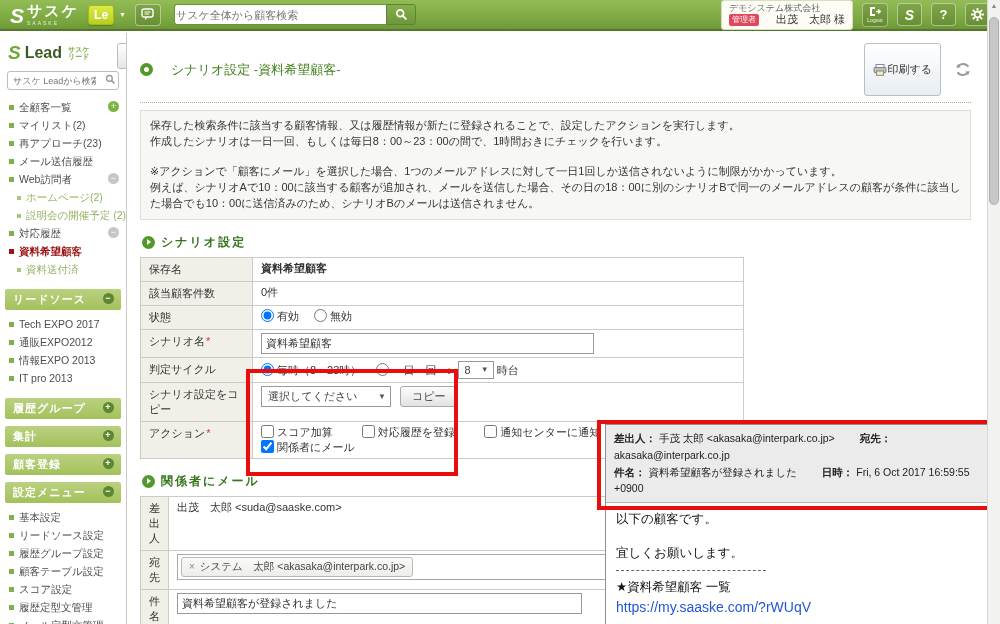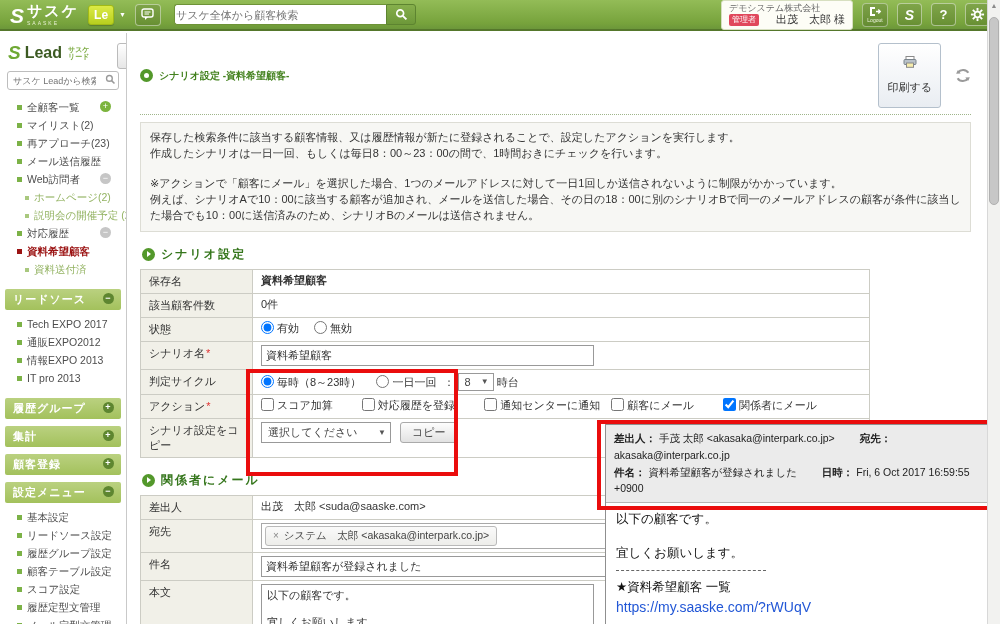--- a/index.html
+++ b/index.html
@@ -50,21 +50,21 @@
     background:linear-gradient(#fff,#e6e6e6); border:1px solid #bbb; border-radius:3px 0 0 3px; cursor:pointer; }
   .side-logo { padding:9px 8px 5px; display:flex; align-items:center; gap:4px; }
   .sl-s { color:#6fa834; font-size:19px; font-weight:bold; font-style:italic; }
   .sl-txt { color:#3c5a22; font-size:16px; font-weight:bold; }
   .sl-sub { display:flex; flex-direction:column; line-height:1.05; margin-left:2px; }
   .sl-sub span { font-size:7px; color:#7cab42; font-weight:bold; }
   .side-search { margin:2px 7px 8px; position:relative; }
   .side-search input { width:100%; height:19px; border:1px solid #bdbdbd; border-radius:3px;
     font-size:9px; padding:0 22px 0 5px; color:#666; outline:none; }
   .side-search .mag { position:absolute; right:3px; top:3px; }
-  .smenu { padding:0 8px 4px; }
+  .smenu { padding:0 0 4px; }
   .sitem { position:relative; padding:1px 18px 1px 9px; line-height:16px; font-size:10.5px; color:#4d4d4d; cursor:pointer; white-space:nowrap; }
   .sitem .blt { width:5px; height:5px; background:#7cb247; display:inline-block; margin-right:5px; vertical-align:1px; }
   .sitem.sub { padding-left:17px; color:#93b362; }
   .sitem.sub .blt { width:4px; height:4px; background:#a9c87e; }
   .sitem.active { color:#9b1313; font-weight:bold; }
   .sitem.active .blt { background:#9b1313; }
   .circ { position:absolute; right:7px; top:3px; width:11px; height:11px; border-radius:50%;
     color:#fff; font-size:9px; line-height:11px; text-align:center; cursor:pointer; }
   .circ.g { background:#7cb43e; }
   .circ.gray { background:#c6c6c6; }
@@ -74,32 +74,32 @@
   .side-sec .circ { top:4px; background:#5e8630; }
 
   
   .main { position:absolute; top:33px; left:128px; width:859px; height:591px; background:#fff;
     padding:10px 16px 0 12px; overflow:hidden; }
   .page-head { display:flex; align-items:center; gap:6px; }
   .ticon { width:13px; height:13px; border-radius:50%; background:#53982b; flex:0 0 13px; position:relative; }
   .ticon .dot { position:absolute; left:4px; top:4px; width:5px; height:5px; background:#fff; border-radius:50%; }
   .ticon .tri { position:absolute; left:5px; top:3.5px; width:0; height:0;
     border-left:4px solid #fff; border-top:3px solid transparent; border-bottom:3px solid transparent; }
-  .page-title { font-size:10px; font-weight:bold; color:#44821f; }
-  .print-btn { display:flex; align-items:center; gap:12px; background:linear-gradient(#ffffff,#e9edf2);
-    border:1px solid #b4c0cc; border-radius:3px; padding:12px 8px; font-size:11px; color:#333; cursor:pointer;flex-direction:column; }
+  .page-title { font-size:13px; font-weight:normal; color:#44821f;margin-left:12px; }
+  .print-btn { display:flex; align-items:center; gap:0; background:linear-gradient(#ffffff,#e9edf2);
+    border:1px solid #b4c0cc; border-radius:3px; padding:18px 8px; font-size:11px; color:#333; cursor:pointer; }
   .refresh { margin-left:8px; cursor:pointer; }
   .dotted-sep { border-top:1px dotted #9fb58a; margin:6px 0 7px; }
   .intro-box { background:#f7f7f4; border:1px solid #ddddd5; padding:7px 9px; font-size:11px; line-height:1.45; color:#333; }
   .intro-box p { margin:0; }
   .intro-box p.gap { margin-top:14px; }
   .section-head { display:flex; align-items:center; gap:6px; margin:14px 0 6px 2px; }
   .section-head h2 { font-size:12px; font-weight:bold; color:#35761c; letter-spacing:2px; }
 
-  table.ftab { border-collapse:collapse; width:730px; font-size:11px; }
+  table.ftab { border-collapse:collapse; width:604px; font-size:11px; }
   .ftab th { width:112px; background:#f1f0e8; border:1px solid #ccccc4; text-align:left;
     font-weight:normal; color:#333; padding:4px 8px; vertical-align:top; }
   .ftab td { border:1px solid #ccccc4; background:#fff; padding:3px 8px; vertical-align:top; }
   .req { color:#e03131; margin-left:1px; }
   .txtin { border:1px solid #999; font-size:11px; padding:2px 4px; height:21px; color:#333; outline:none; }
   .fselect { display:inline-flex; align-items:center; gap:10px; border:1px solid #999; background:#fff;
     padding:2px 4px 2px 6px; font-size:11px; color:#444; cursor:pointer; }
   .fselect .caret { font-size:8px; color:#555; }
   .gbtn { background:linear-gradient(#fdfdfd,#e2e2e2); border:1px solid #aaa; border-radius:3px;
     padding:2px 11px; font-size:11px; color:#444; cursor:pointer; margin-left:6px; }
@@ -336,37 +336,37 @@
           <label class="opt" style="margin-right:4px"><input type="radio" name="cycle" style=""><span>一日一回</span></label>
           <span>：</span>
           <span class="fselect">
                 <span>8</span>
                 <span class="caret">▼</span>
               </span>
           <span>時台</span>
         </td>
       </tr>
       <tr>
+        <th>シナリオ設定をコピー</th>
+        <td>
+          <span class="fselect" style="min-width:130px; justify-content:space-between">
+                <span>選択してください</span>
+                <span class="caret">▼</span>
+              </span>
+          <button class="gbtn">コピー</button>
+        </td>
+      </tr>
+      <tr>
         <th><span>アクション</span><span class="req">*</span></th>
         <td>
           <label class="chk"><input type="checkbox" style=""><span>スコア加算</span></label>
           <label class="chk"><input type="checkbox" style=""><span>対応履歴を登録</span></label>
           <label class="chk" style="margin-right:8px"><input type="checkbox" style=""><span>通知センターに通知</span></label>
           <label class="chk"><input type="checkbox" style=""><span>顧客にメール</span></label>
           <label class="chk"><input type="checkbox" checked="" style=""><span>関係者にメール</span></label>
-        </td>
-      </tr>
-      <tr>
-        <th>シナリオ設定をコピー</th>
-        <td>
-          <span class="fselect" style="min-width:130px; justify-content:space-between">
-                <span>選択してください</span>
-                <span class="caret">▼</span>
-              </span>
-          <button class="gbtn">コピー</button>
         </td>
       </tr>
     </tbody>
       </table>
 
     <div class="section-head">
       <span class="ticon">
           <span class="tri"></span>
         </span>
       <h2>関係者にメール</h2>

